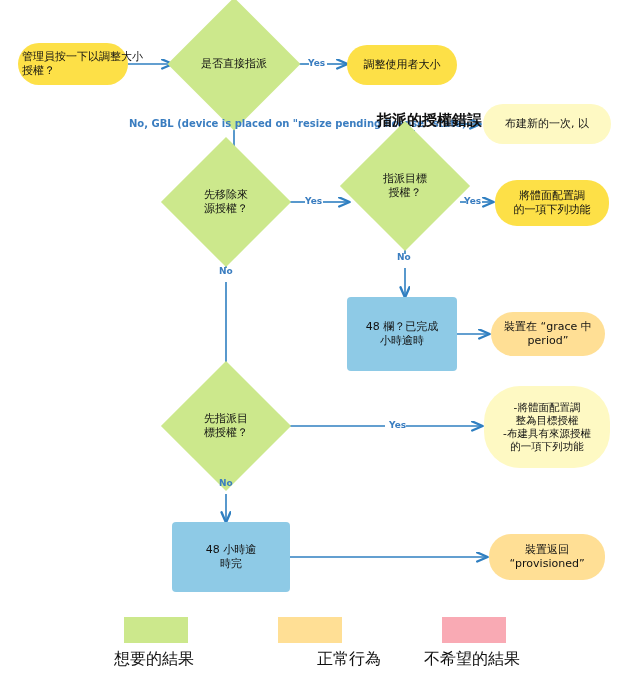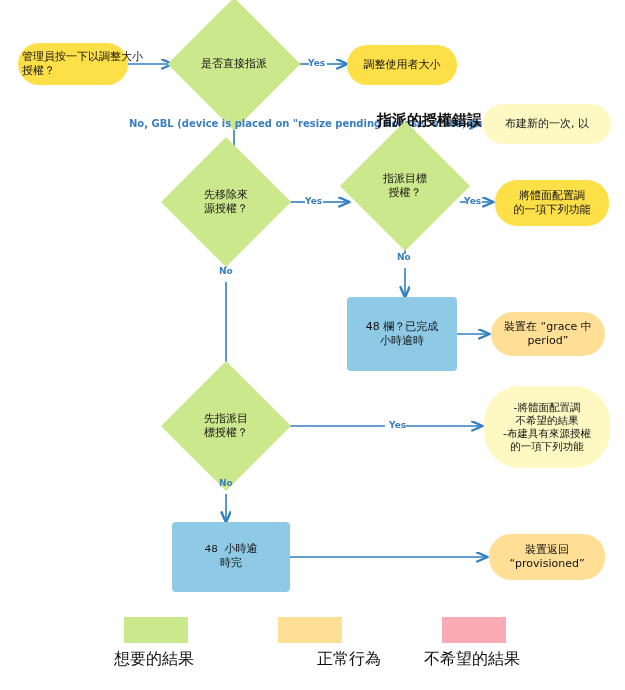--- a/index.html
+++ b/index.html
@@ -206,25 +206,25 @@
   <div class="diamond-shape"></div>
   <div class="diamond-label t11" style="width:108px; left:-8px;">先指派目
 標授權？</div>
 </div>
 
 <div class="edge-label" style="left:389px; top:420px;">Yes</div>
 
 <div class="edge-label" style="left:219px; top:478px;">No</div>
 
 <div class="node pill pill-pink t10" style="left:484px; top:386px; width:126px; height:82px; border-radius:36px;">-將體面配置調
-不希望的結果
+整為目標授權
 -布建具有來源授權
 的一項下列功能</div>
 
-<div class="node rect-blue t11" style="left:172px; top:522px; width:118px; height:70px;font-family:Liberation Mono, monospace;">48 小時逾
+<div class="node rect-blue t11" style="left:172px; top:522px; width:118px; height:70px;">48 小時逾
 時完</div>
 
 <div class="node pill pill-yellow t11" style="left:489px; top:534px; width:116px; height:46px;">裝置返回
 “provisioned”</div>
 
 <div>
   <div class="legend-swatch" style="left:124px; top:617px; background:#cce88c;"></div>
   <div class="legend-text" style="left:114px; top:649px;">想要的結果</div>
 
   <div class="legend-swatch" style="left:278px; top:617px; background:#ffdf95;"></div>

